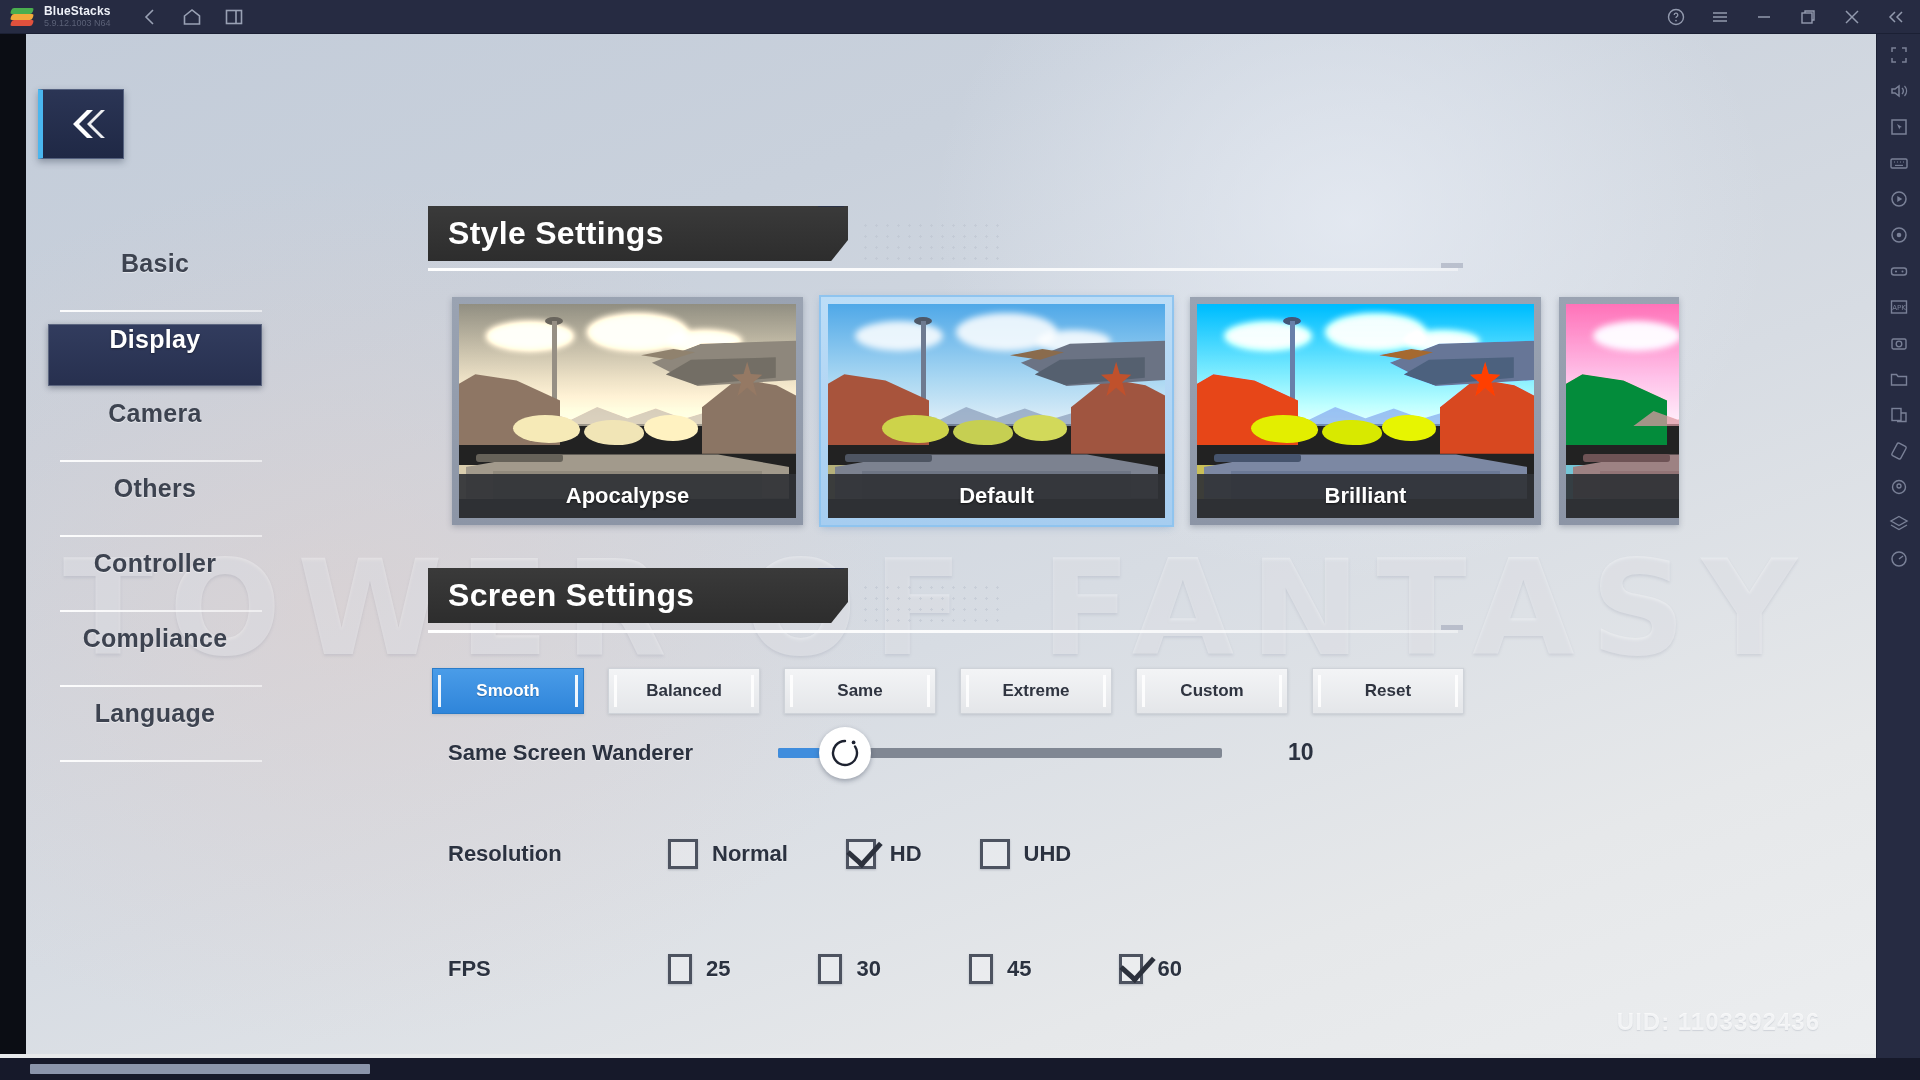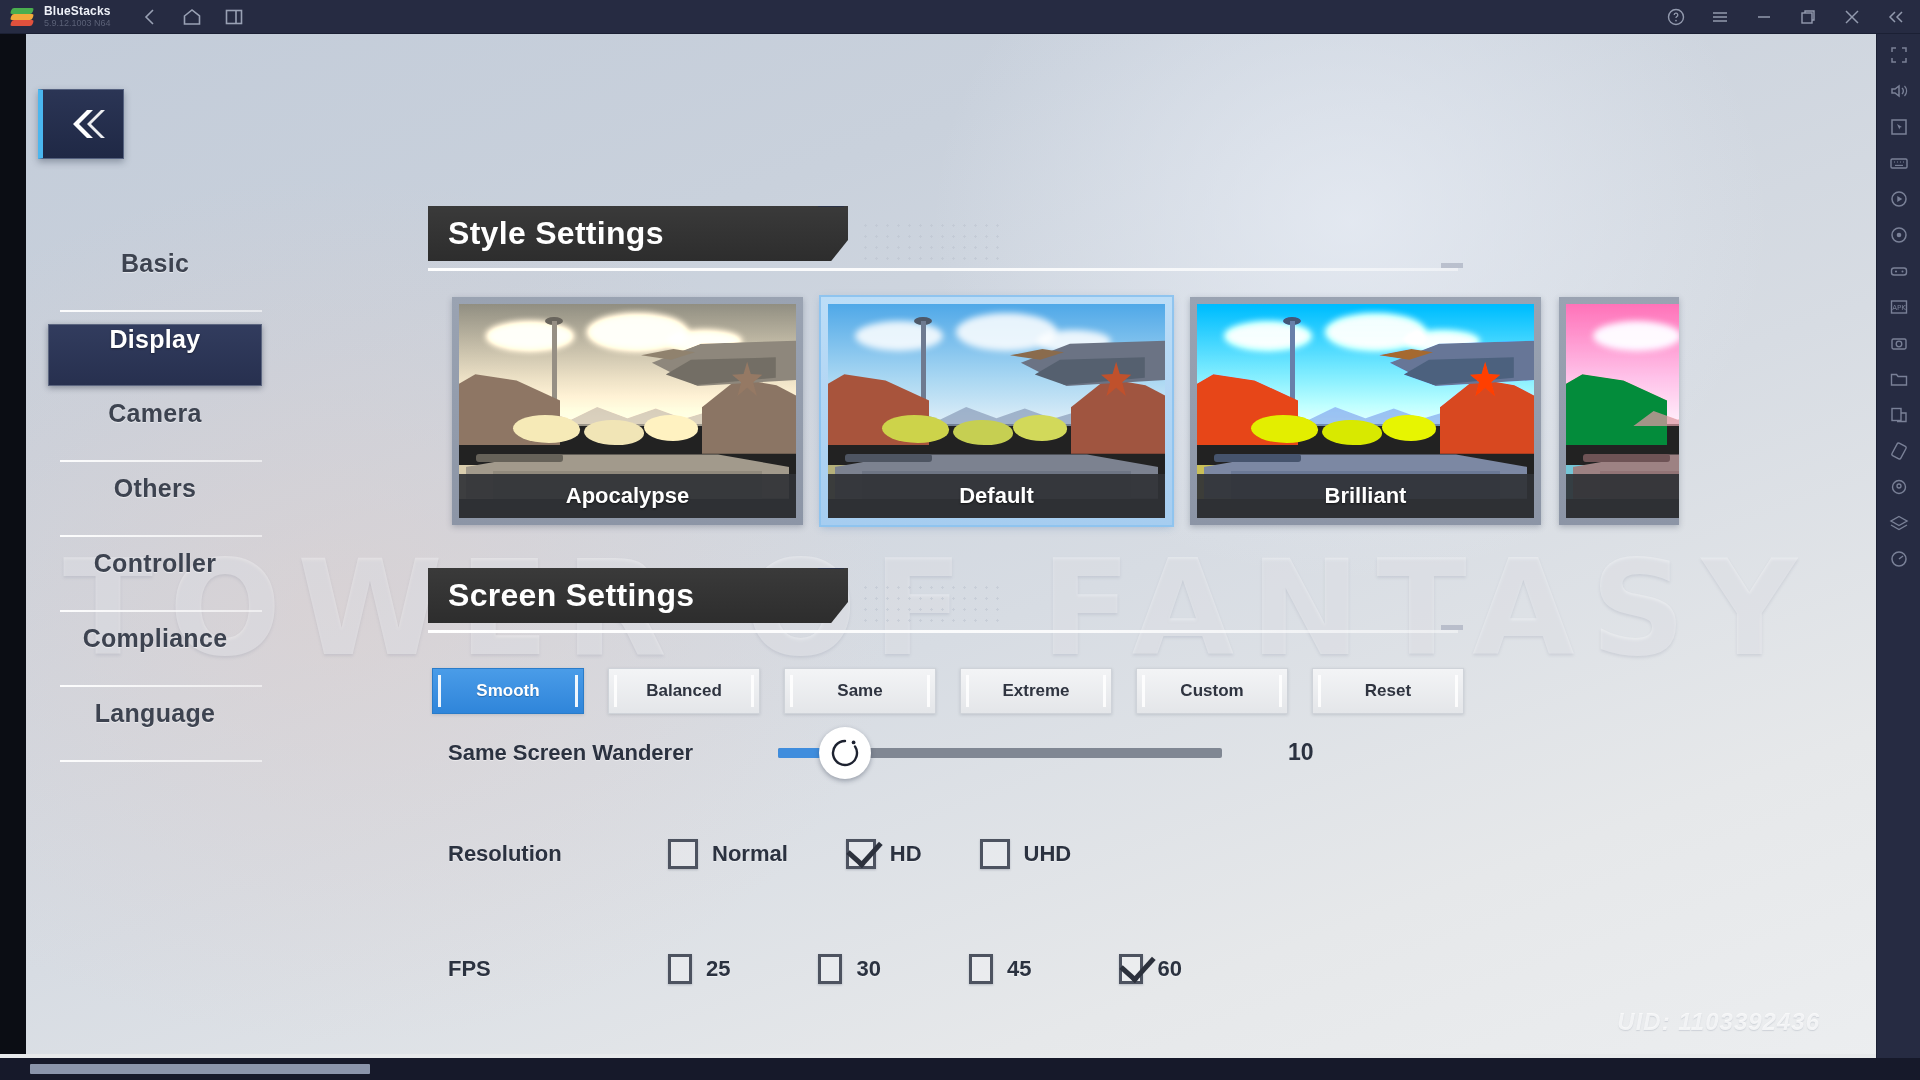--- a/index.html
+++ b/index.html
@@ -232,21 +232,20 @@
     border-right:5px solid #2c313c; border-bottom:5px solid #2c313c;
     transform:rotate(42deg);
   }
   .opt .olbl{ margin-left:14px; font-size:22px; font-weight:bold; color:#2b3240;
               text-shadow:0 1px 1px rgba(255,255,255,.5); }
 
   .uid{
     position:absolute; right:56px; bottom:44px; font-size:24px; font-weight:bold;
     color:rgba(255,255,255,.72); letter-spacing:1px; z-index:9;
     text-shadow:0 1px 1px rgba(180,185,195,.5);
-    font-style:italic;
   }
 
   
   .osbar{ position:absolute; left:0; bottom:0; width:1920px; height:22px; background:#16192a; z-index:70; }
   .osbar .pill{ position:absolute; left:30px; top:6px; width:340px; height:10px; background:#8b95ab; border-radius:1px; }
 </style>
 </head>
 <body>
 
 <div class="titlebar">

